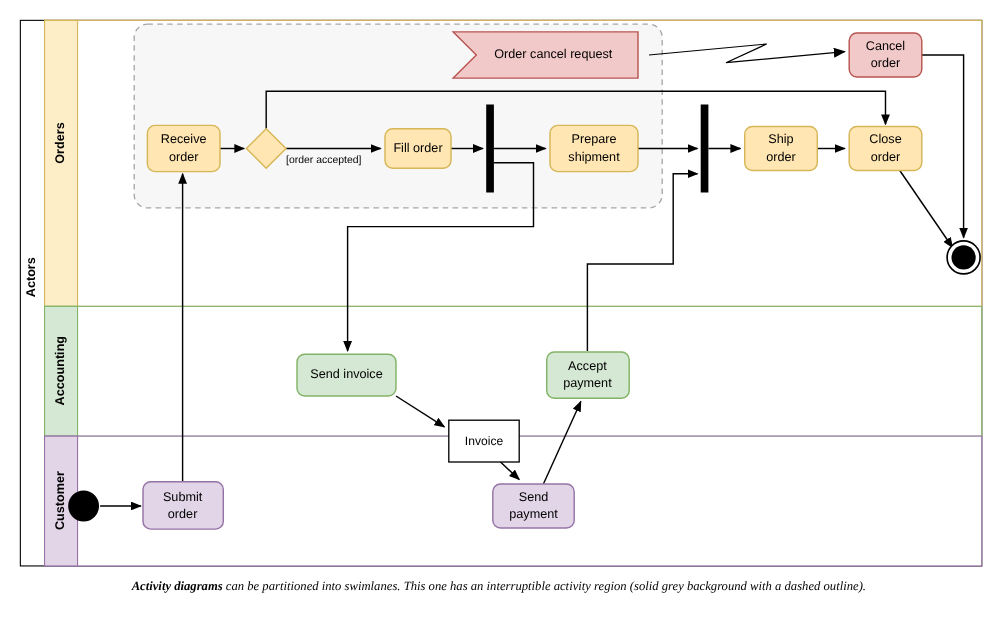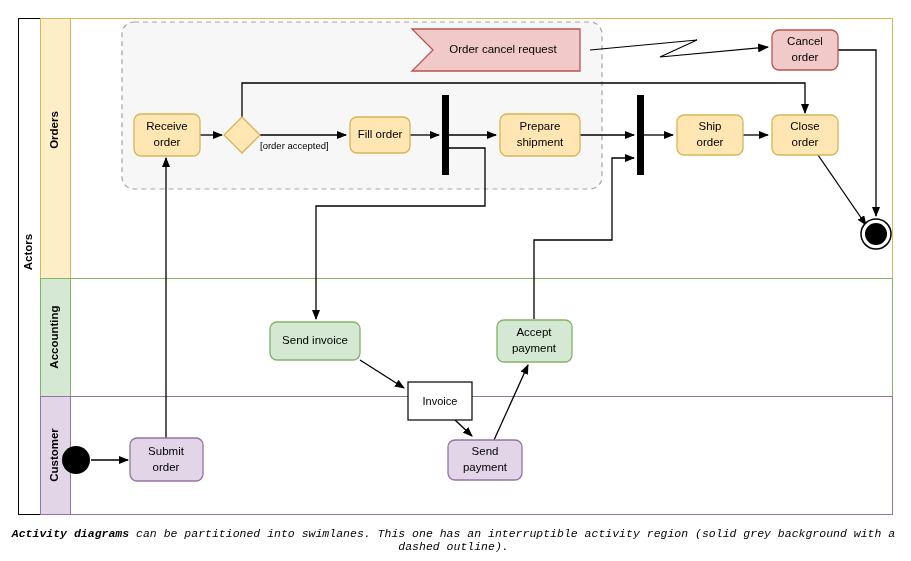--- a/index.html
+++ b/index.html
@@ -14,21 +14,21 @@
   .node-text{font-family:"Liberation Sans","DejaVu Sans",sans-serif;font-size:11.5px;fill:#000;text-anchor:middle;dominant-baseline:middle;}
   .lane-title{font-family:"Liberation Sans","DejaVu Sans",sans-serif;font-size:11.5px;font-weight:bold;fill:#000;text-anchor:middle;dominant-baseline:middle;}
   .pool-title{font-family:"Liberation Sans","DejaVu Sans",sans-serif;font-size:11.5px;font-weight:bold;fill:#000;text-anchor:middle;dominant-baseline:middle;}
   .guard-text{font-family:"Liberation Sans","DejaVu Sans",sans-serif;font-size:9.5px;fill:#000;text-anchor:start;dominant-baseline:middle;}
   .obj-text{font-family:"Liberation Sans","DejaVu Sans",sans-serif;font-size:11px;fill:#000;text-anchor:middle;dominant-baseline:middle;}
   .edge{stroke:#000;stroke-width:1.3;fill:none;}
   .edge-thin{stroke:#000;stroke-width:1.1;fill:none;}
   .caption{
     position:absolute;left:0;top:527px;width:907px;
     text-align:center;font-size:11.5px;font-style:italic;
-    font-family:Liberation Mono, monospace;color:#000;
+    font-family:Liberation Serif, serif;color:#000;
   }
   .caption b{font-weight:bold;font-style:italic;}
 </style>
 </head>
 <body>
 
 <div id="stage">
 
   <svg id="diagram" viewBox="0 0 911 561">
     <defs>

